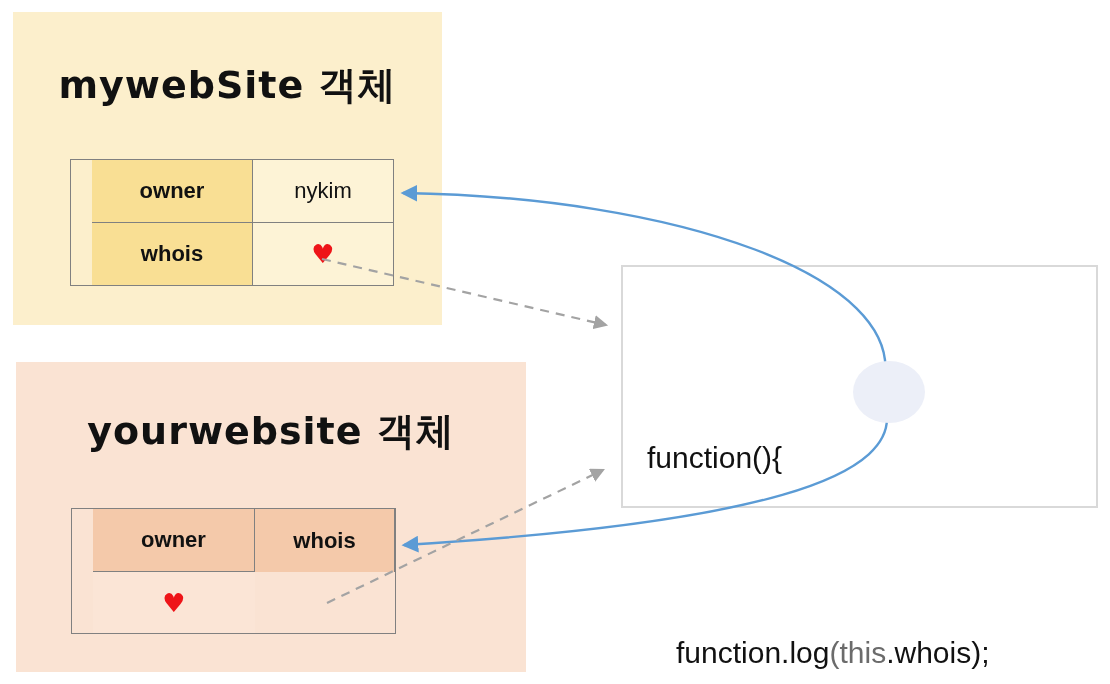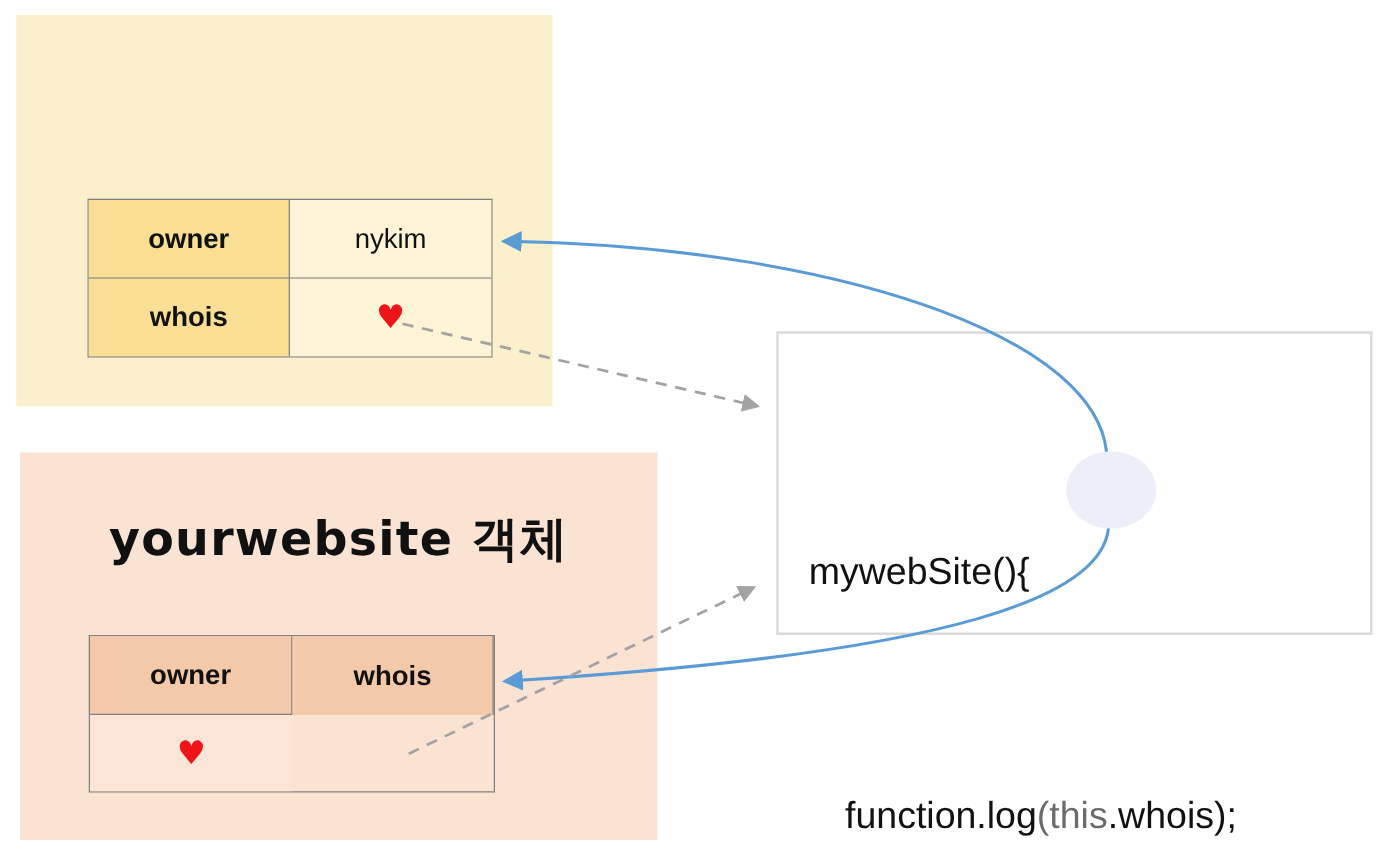--- a/index.html
+++ b/index.html
@@ -27,21 +27,21 @@
   .obj-box{position:absolute;}
   .box-my{left:13px;top:12px;width:429px;height:313px;background:var(--my-box-bg);}
   .box-your{left:16px;top:362px;width:510px;height:310px;background:var(--your-box-bg);}
   .obj-title{position:absolute;width:100%;text-align:center;font-size:38px;font-weight:700;
     color:var(--text-black);letter-spacing:1px;
     font-family:"DejaVu Sans","Liberation Sans",sans-serif;}
   .box-my .obj-title{top:48px;}
   .box-your .obj-title{top:44px;}
 
   
-  .prop-table{position:absolute;display:grid;border:1px solid var(--table-border);}
+  .prop-table{position:absolute;display:grid;border:1px solid var(--table-border);padding-left:21px;}
   .box-my .prop-table{left:57px;top:147px;width:324px;height:127px;
     grid-template-columns:161px 1fr;grid-template-rows:63px 1fr;}
   .box-your .prop-table{left:55px;top:146px;width:325px;height:126px;
     grid-template-columns:162px 1fr;grid-template-rows:63px 1fr;}
   .cell{display:flex;align-items:center;justify-content:center;font-size:22px;color:var(--text-black);}
   .cell.key{font-weight:700;}
   .cell.bb{border-bottom:1px solid var(--table-border);}
   .cell.br{border-right:1px solid var(--table-border);}
   .box-my .cell.key{background:var(--my-header-bg);}
   .box-my .cell.val{background:var(--my-value-bg);text-align:right;}
@@ -63,20 +63,21 @@
 
   
   .arrows{position:absolute;left:0;top:0;z-index:5;pointer-events:none;}
 </style>
 </head>
 <body>
 
 <div class="stage">
 
   <section class="obj-box box-my">
+    <h2 class="obj-title">mywebSite 객체</h2>
     <div class="prop-table">
       <div class="cell key bb br">owner</div>
       <div class="cell val bb">nykim</div>
       <div class="cell key br">whois</div>
       <div class="cell val">
         <span class="heart">♥</span>
       </div>
     </div>
   </section>
 
@@ -87,21 +88,21 @@
       <div class="cell key br">whois</div>
       <div class="cell val">
         <span class="heart">♥</span>
       </div>
     </div>
   </section>
 
   <section class="code-box"></section>
   <div class="this-ellipse"></div>
   <div class="code-text">
-    <div class="code-line">mywebSite(){</div>
+    <div class="code-line">function(){</div>
     <div class="code-line indent"><span>function.log</span><span class="kw-this">(this</span><span>.whois);</span></div>
     
   </div>
 
   <svg class="arrows" width="1110" height="684" viewBox="0 0 1110 684">
     <defs>
       <marker id="ah-blue" viewBox="0 0 10 10" refX="8.5" refY="5" markerWidth="7" markerHeight="7" orient="auto">
         <path d="M0 0 L10 5 L0 10 z" fill="#5b9bd5"></path>
       </marker>
       <marker id="ah-gray" viewBox="0 0 10 10" refX="8.5" refY="5" markerWidth="6.5" markerHeight="6.5" orient="auto">

